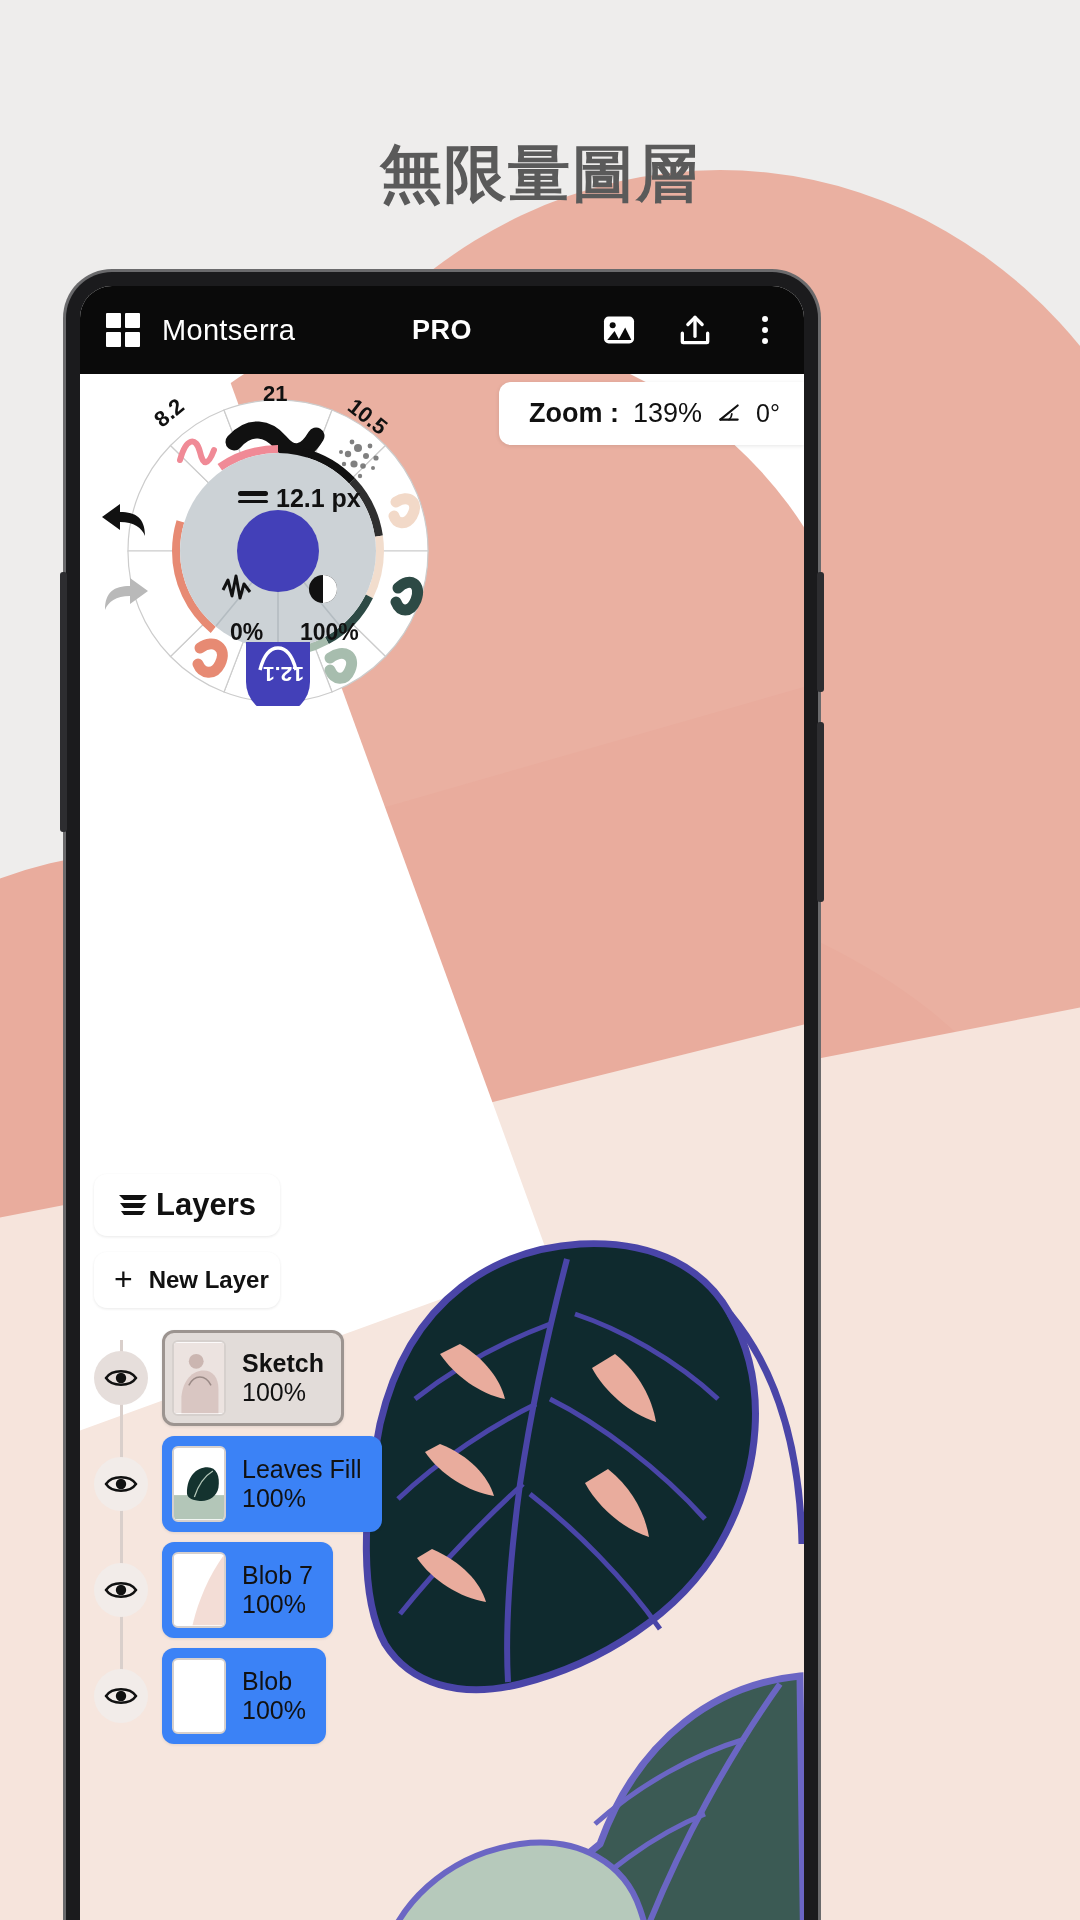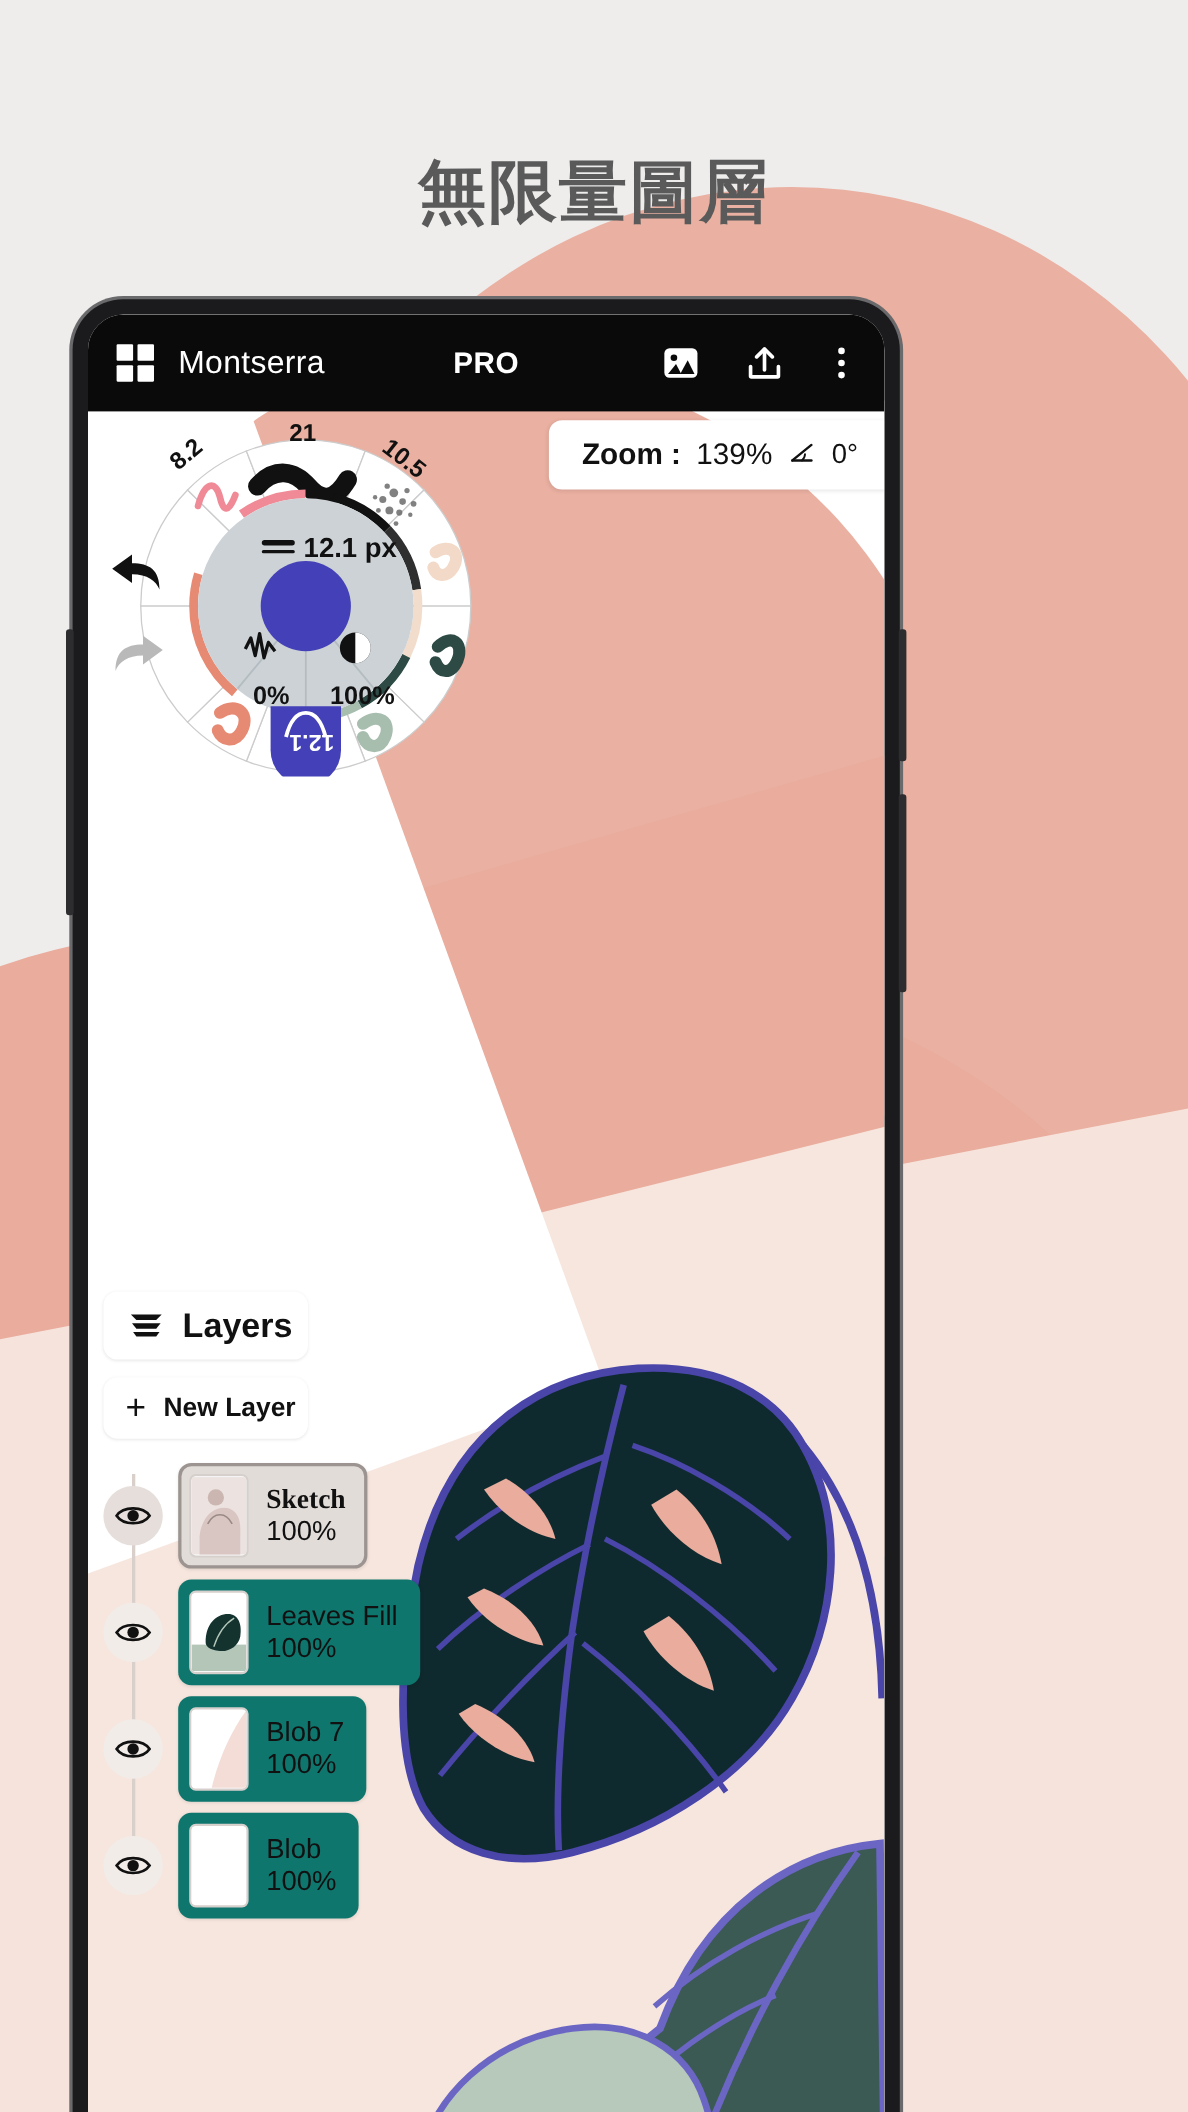--- a/index.html
+++ b/index.html
@@ -179,21 +179,21 @@
     z-index: 30;
   }
   .pill {
     background: #fff;
     border-radius: 13px;
     display: flex; align-items: center;
     box-shadow: 0 1px 3px rgba(0,0,0,.09);
   }
   .layers-header {
     height: 62px; width: 186px;
-    padding-left: 22px; gap: 16px;
+    padding-left: 22px; gap: 6px;
     margin-bottom: 16px;
   }
   .layers-header .txt { font-size: 31px; font-weight: 700; color: #111; }
   .sorting-row {
     height: 56px; width: 267px;
     padding-left: 20px; gap: 14px;
     margin-bottom: 14px;
   }
   .sorting-row .lbl { font-size: 24px; font-weight: 700; color: #111; }
   .sorting-row .tri {
@@ -228,21 +228,21 @@
     width: 54px; height: 54px;
     background: #f2ece9;
     border-radius: 50%;
     display: flex; align-items: center; justify-content: center;
     flex: none;
     position: relative; z-index: 2;
   }
   .eye.active { background: #e6dedb; }
   .layer-card {
     margin-left: 14px;
-    background: #0f766e;
+    background: #3b82f6;
     border-radius: 12px;
     display: flex; align-items: center;
     padding: 10px 20px 10px 10px;
     box-shadow: 0 1px 3px rgba(0,0,0,.09);
     min-height: 92px;
   }
   .layer-card.selected {
     background: #e2dcd9;
     border: 3px solid #9c9490;
     padding: 7px 17px 7px 7px;
@@ -250,21 +250,21 @@
   .thumb {
     width: 54px; height: 76px;
     border: 2px solid #d6d0cd;
     border-radius: 6px;
     background: #fff;
     overflow: hidden;
     flex: none;
   }
   .layer-meta { margin-left: 16px; }
   .layer-name { font-size: 25px; color: #111; line-height: 1.18; }
-  .layer-name.bold { font-weight: 700; font-family: Liberation Serif, serif; }
+  .layer-name.bold { font-weight: 700; }
   .layer-op { font-size: 25px; color: #111; line-height: 1.18; }
 
   
   .leaf-art { position: absolute; inset: 0; z-index: 10; pointer-events: none; }
 </style>
 </head>
 <body>
 
 <div class="bg-wrap">
   <div class="bg-blob-1"></div>

